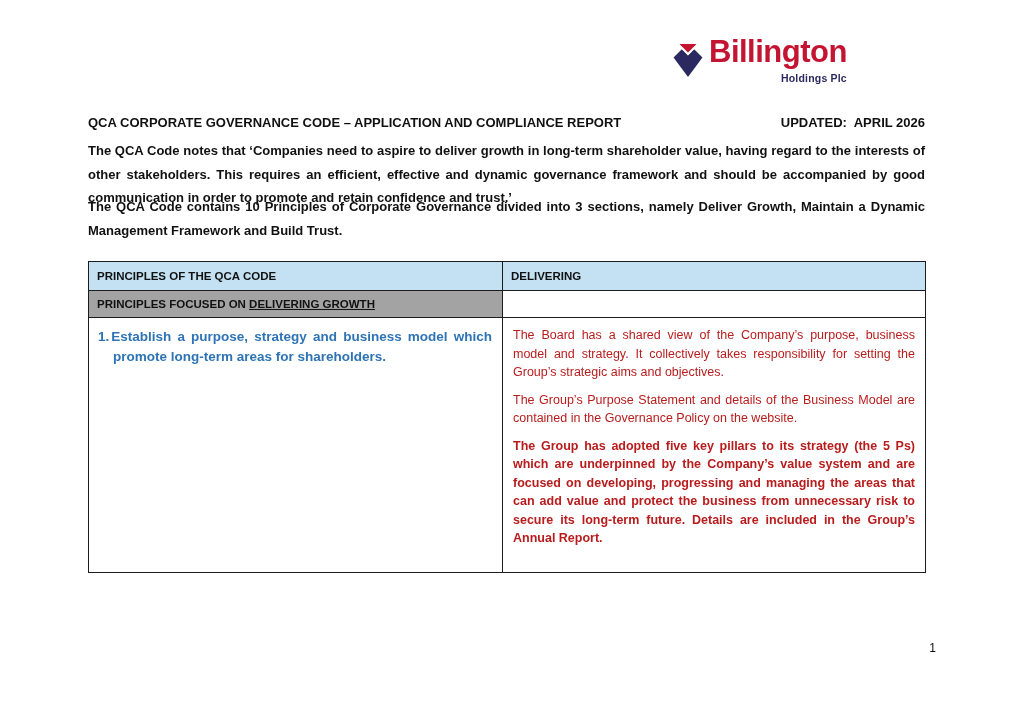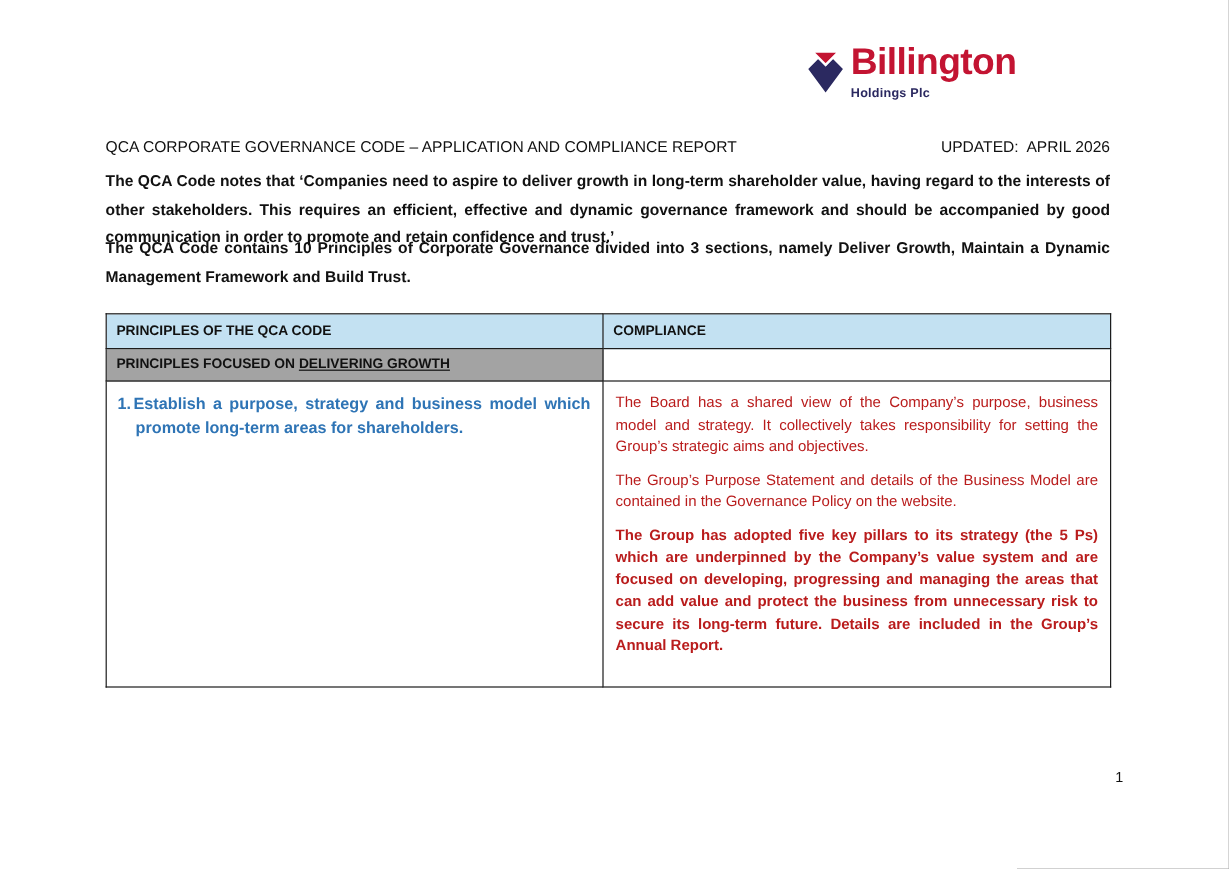--- a/index.html
+++ b/index.html
@@ -15,20 +15,21 @@
     margin: 0 auto;
   }
 
   
   .logo {
     position: absolute;
     left: 671px;
     top: 37px;
     display: flex;
     align-items: flex-start;
+    text-align: right;
   }
   .logo-mark { width: 34px; height: 42px; margin-top: 2px; }
   .logo-textcol { margin-left: 4px; }
   .logo-word {
     font-size: 31px;
     font-weight: bold;
     color: #C31432;
     letter-spacing: -0.5px;
     line-height: 30px;
   }
@@ -42,21 +43,21 @@
 
   
   .title-row {
     position: absolute;
     left: 88px;
     top: 115px;
     width: 837px;
     display: flex;
     justify-content: space-between;
     font-size: 13px;
-    font-weight: normal;
+    font-weight: bold;
     color: #111;
     text-align: center;
   }
   .title-updated { white-space: pre; }
 
   
   .intro-para {
     position: absolute;
     left: 88px;
     width: 837px;
@@ -157,21 +158,21 @@
   <div class="intro-para intro-para-2">The QCA Code contains 10 Principles of Corporate Governance divided into 3 sections, namely Deliver Growth, Maintain a Dynamic Management Framework and Build Trust.</div>
 
   <table class="gov-table">
     <colgroup>
       <col class="col-principles">
       <col class="col-compliance">
     </colgroup>
     <tbody>
       <tr class="row-header">
         <td>PRINCIPLES OF THE QCA CODE</td>
-        <td>COMPLIANCE</td>
+        <td>DELIVERING</td>
       </tr>
       <tr class="row-section">
         <td class="cell-section">
           <span>PRINCIPLES FOCUSED ON </span><span class="section-underlined">DELIVERING GROWTH</span>
         </td>
         <td></td>
       </tr>
       <tr class="row-principle">
         <td class="cell-principle">
           <div class="principle-hang">

